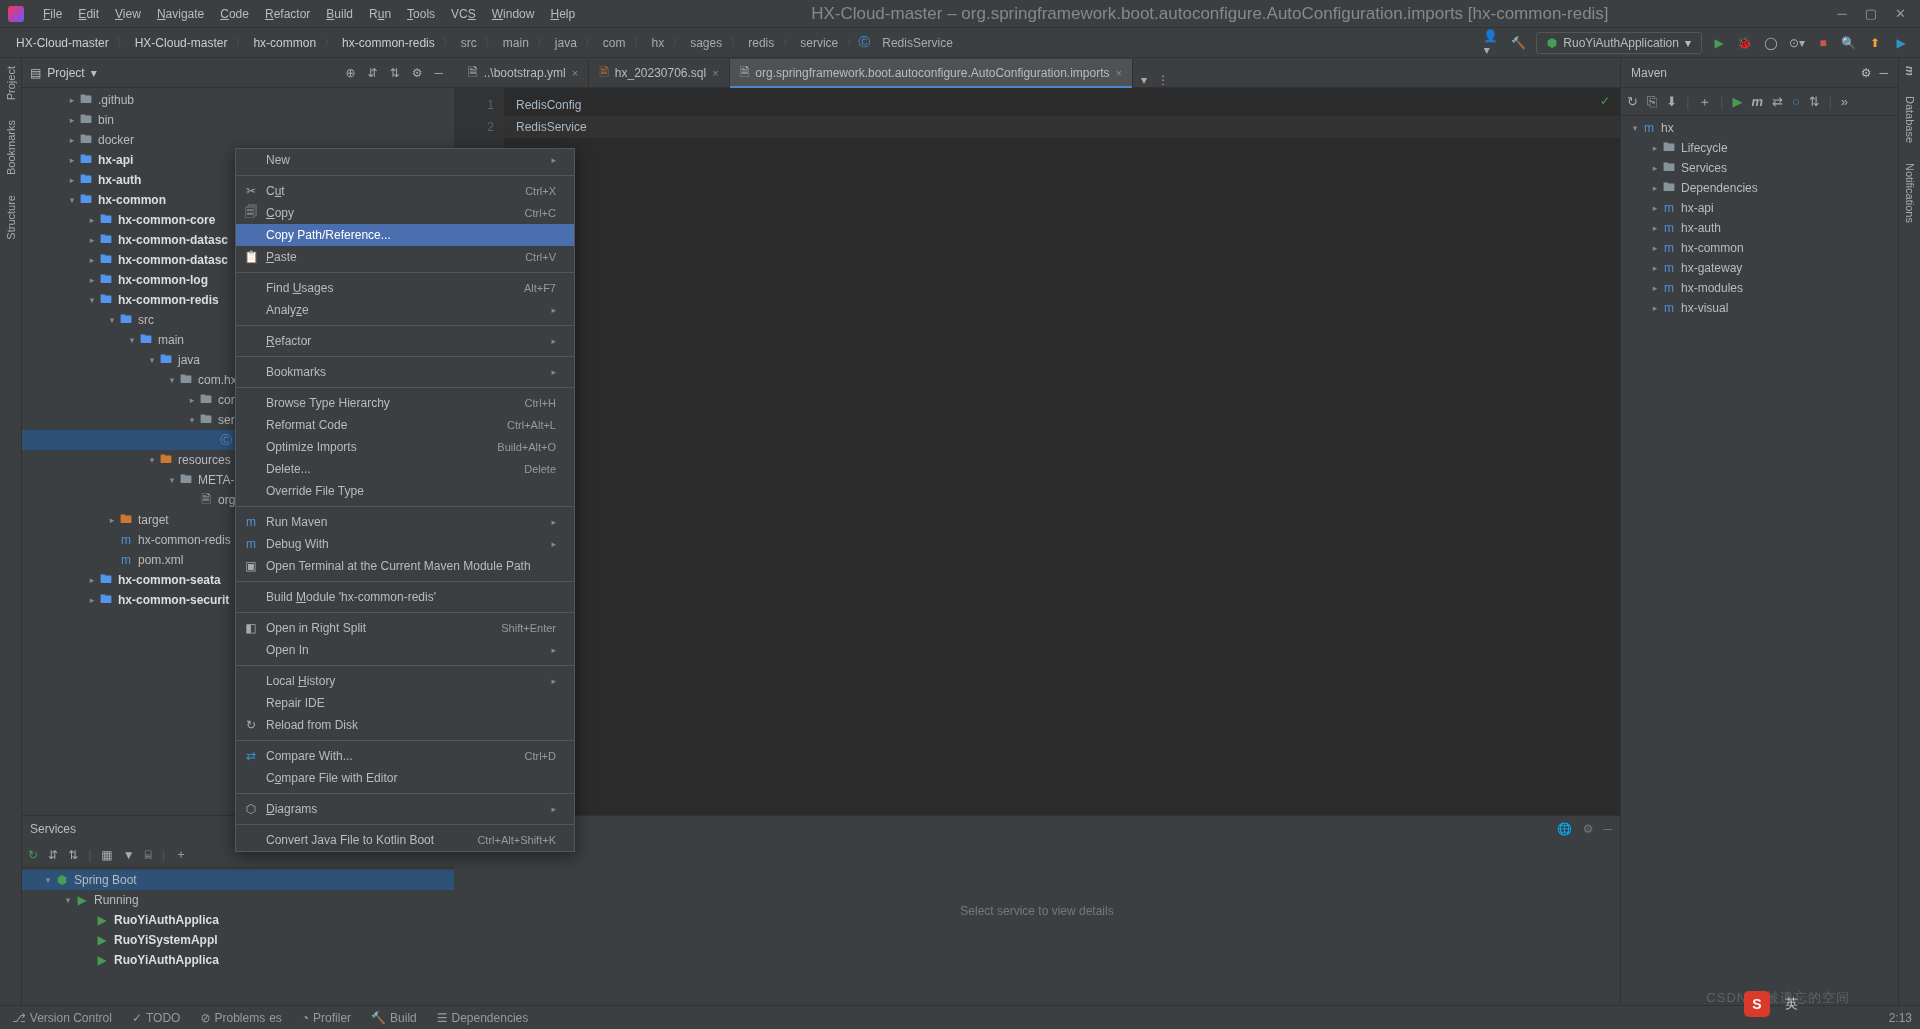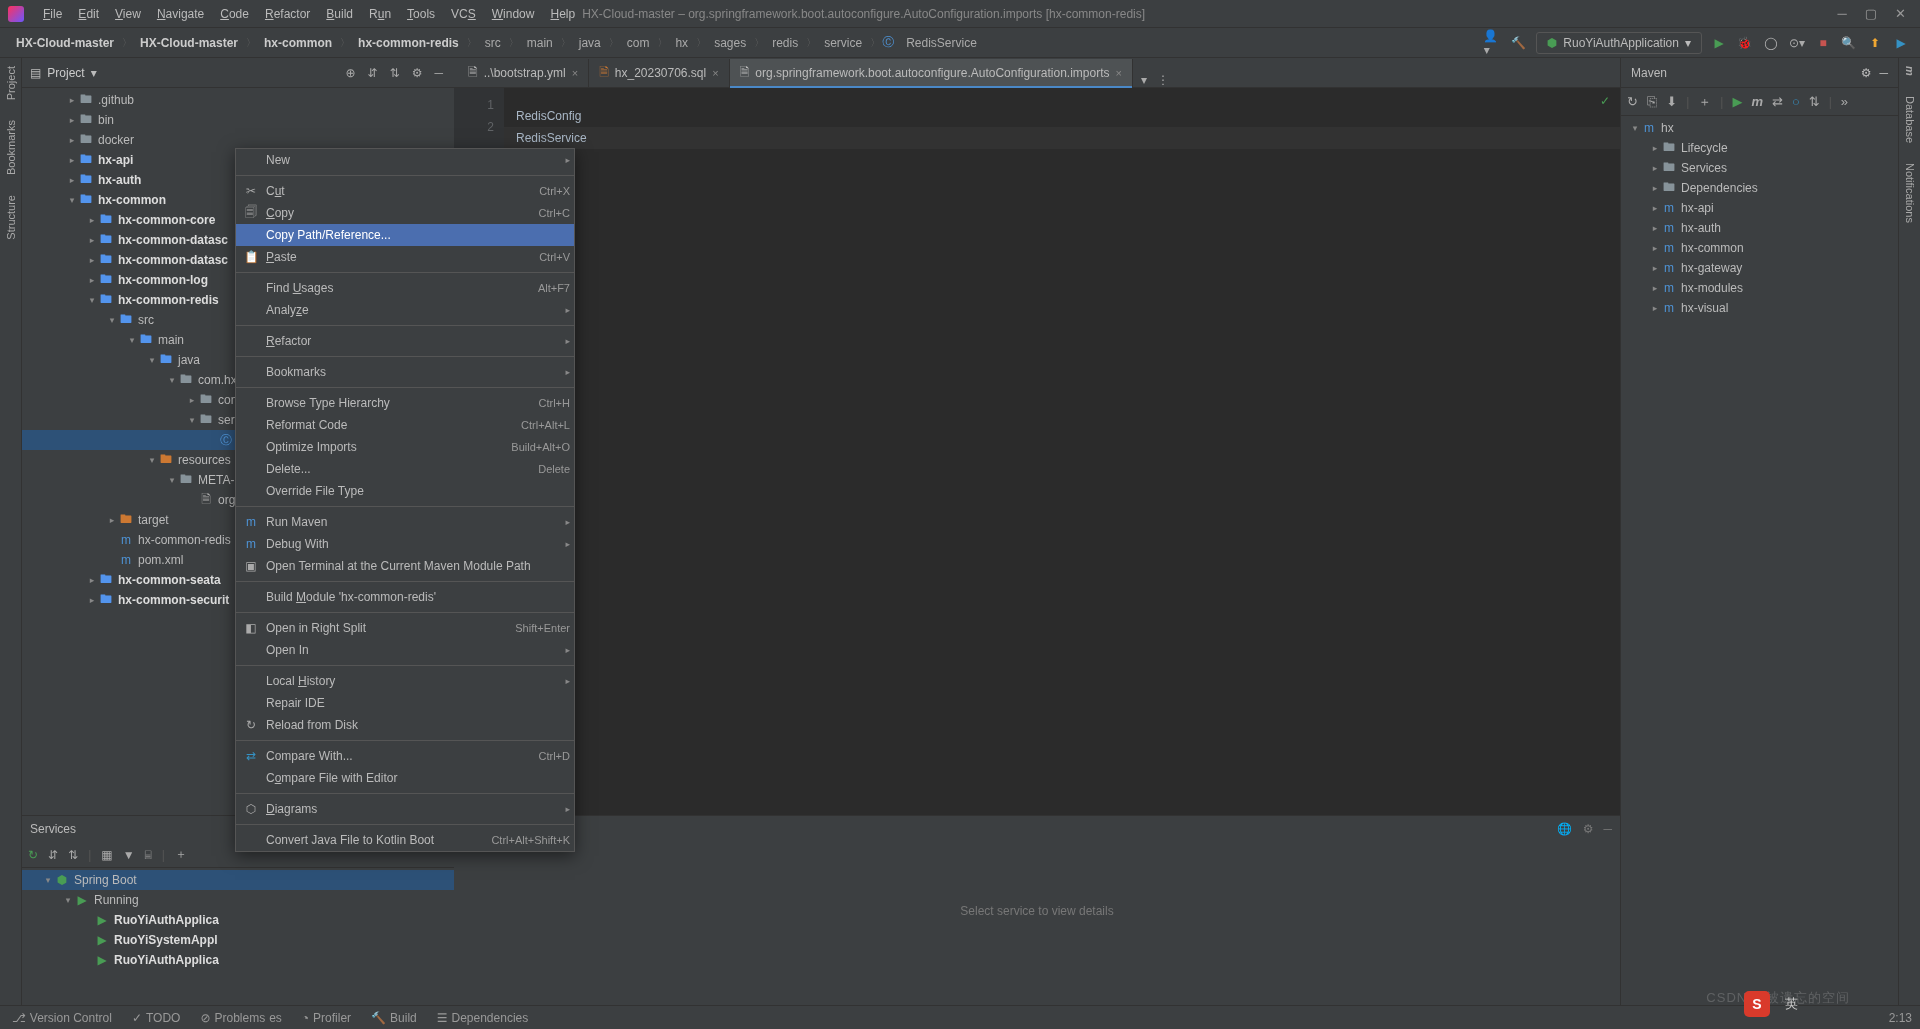--- a/index.html
+++ b/index.html
@@ -2,27 +2,27 @@
 <html><head>
 <meta charset="utf-8">
 <style>
 *{margin:0;padding:0;box-sizing:border-box;font-family:"Segoe UI",Arial,sans-serif;font-size:12px;user-select:none}
 body{background:#3c3f41;color:#bbb;width:1920px;height:1029px;overflow:hidden;position:relative}
 .title-bar{height:28px;background:#3c3f41;display:flex;align-items:center;padding:0 8px;border-bottom:1px solid #323232}
 .title-bar .logo{width:16px;height:16px;background:linear-gradient(135deg,#fe315d,#6b57ff);border-radius:3px;margin-right:12px}
 .title-bar .menus{display:flex;gap:2px}
 .title-bar .menus span{padding:3px 7px;cursor:pointer}
 .title-bar .menus u{text-decoration:underline}
-.title-bar .title{flex:1;color:#888;font-size:12px}
+.title-bar .title{flex:1;text-align:center;color:#888;font-size:17px}
 .title-bar .win-ctrl{display:flex;gap:18px;margin-right:6px}
 .title-bar .win-ctrl span{color:#999;cursor:pointer;font-size:13px}
 .nav-bar{height:30px;background:#3c3f41;display:flex;align-items:center;padding:0 10px;border-bottom:1px solid #323232}
 .breadcrumb{display:flex;align-items:center;gap:2px;flex:1}
 .crumb{padding:2px 6px;color:#aaa;font-weight:500}
-.crumb.b{font-weight:700;color:#ccc}
+.crumb.b{font-weight:400;color:#ccc}
 .bc-sep{color:#666;font-size:10px}
 .svc-icon{color:#4e92d4;margin-right:4px}
 .nav-right{display:flex;align-items:center;gap:8px}
 .run-cfg{background:#3c3f41;border:1px solid #555;padding:3px 10px;border-radius:3px;display:flex;align-items:center;gap:6px}
 .run-cfg .dot{color:#499c54}
 .nav-ico{width:18px;height:18px;display:inline-flex;align-items:center;justify-content:center;color:#aaa;cursor:pointer}
 .main{display:flex;height:calc(100% - 58px - 24px)}
 .left-strip{width:22px;background:#3c3f41;border-right:1px solid #323232;display:flex;flex-direction:column;align-items:center;padding-top:8px;gap:20px}
 .left-strip .vtxt{writing-mode:vertical-lr;transform:rotate(180deg);font-size:11px;color:#aaa;cursor:pointer}
 .left-col{width:432px;display:flex;flex-direction:column}
@@ -47,38 +47,38 @@
 .svc-toolbar .ico{color:#aaa;cursor:pointer}
 .svc-tree{flex:1;overflow:auto;padding-top:2px}
 .center{flex:1;display:flex;flex-direction:column;min-width:0}
 .tabs{height:30px;background:#3c3f41;display:flex;align-items:flex-end;border-bottom:1px solid #323232;padding-left:4px;gap:0}
 .tab{height:28px;display:flex;align-items:center;padding:0 10px;gap:6px;border-right:1px solid #323232;cursor:pointer;position:relative}
 .tab.act{background:#4e5254}
 .tab.act::after{content:"";position:absolute;left:0;right:0;bottom:-1px;height:2px;background:#4a88c7}
 .tab .x{color:#888;font-size:11px}
 .editor{flex:1;background:#2b2b2b;display:flex;font-family:Consolas,monospace;font-size:13px;position:relative}
 .gutter{width:50px;background:#313335;color:#606366;text-align:right;padding:6px 10px 0 0;line-height:22px}
-.code{flex:1;padding:17px 0 0 12px;color:#a9b7c6;line-height:22px}
+.code{flex:1;padding:6px 0 0 12px;color:#a9b7c6;line-height:22px}
 .code .cur{background:#323232;display:block;margin-left:-12px;padding-left:12px}
 .ed-ok{position:absolute;top:6px;right:10px;color:#499c54}
 .svc-detail{height:190px;border-top:1px solid #323232;display:flex;align-items:center;justify-content:center;color:#777;position:relative}
 .svc-detail .tools{position:absolute;top:6px;right:8px;display:flex;gap:10px}
 .right-col{width:278px;border-left:1px solid #323232;display:flex;flex-direction:column}
 .mv-hdr{height:30px;display:flex;align-items:center;padding:0 10px;border-bottom:1px solid #323232}
 .mv-hdr .spacer{flex:1}
 .mv-tb{height:28px;display:flex;align-items:center;padding:0 6px;gap:9px;border-bottom:1px solid #323232}
 .mv-tb .ico{color:#aaa;cursor:pointer;font-size:13px}
 .mv-tree{flex:1;padding-top:2px}
 .right-strip{width:22px;background:#3c3f41;border-left:1px solid #323232;display:flex;flex-direction:column;align-items:center;padding-top:8px;gap:20px}
 .right-strip .vtxt{writing-mode:vertical-lr;font-size:11px;color:#aaa;cursor:pointer}
 .status{height:24px;background:#3c3f41;border-top:1px solid #323232;display:flex;align-items:center;padding:0 8px;gap:12px;font-size:11px;color:#999}
 .status .b-tab{display:flex;align-items:center;gap:4px;cursor:pointer;padding:2px 4px}
 .status .spacer{flex:1}
 .ctx-menu{position:absolute;left:235px;top:148px;width:340px;background:#3c3f41;border:1px solid #555;box-shadow:0 4px 16px rgba(0,0,0,.5);z-index:1000}
-.ctx-item{height:22px;display:flex;align-items:center;padding:0 4px 0 30px;position:relative;cursor:pointer}
+.ctx-item{height:22px;display:flex;align-items:center;padding:0 18px 0 30px;position:relative;cursor:pointer}
 .ctx-item.hl{background:#4b6eaf;color:#fff}
 .ctx-item .mi-ico{position:absolute;left:8px;width:14px;text-align:center;color:#aaa}
 .ctx-item .sc{margin-left:auto;color:#999;font-size:11px}
 .ctx-item .sub{margin-left:auto;color:#888;font-size:9px}
 .ctx-sep{height:1px;background:#555;margin:4px 0}
 u{text-decoration:underline}
 .watermark{position:absolute;right:70px;bottom:22px;color:rgba(200,200,200,.25);font-size:13px;letter-spacing:1px}
 .ime{position:absolute;right:150px;bottom:12px;background:#d93a2b;color:#fff;width:26px;height:26px;border-radius:5px;display:flex;align-items:center;justify-content:center;font-weight:bold;font-size:14px}
 .ime-txt{position:absolute;right:122px;bottom:16px;color:#ccc;font-size:13px}
 </style>

